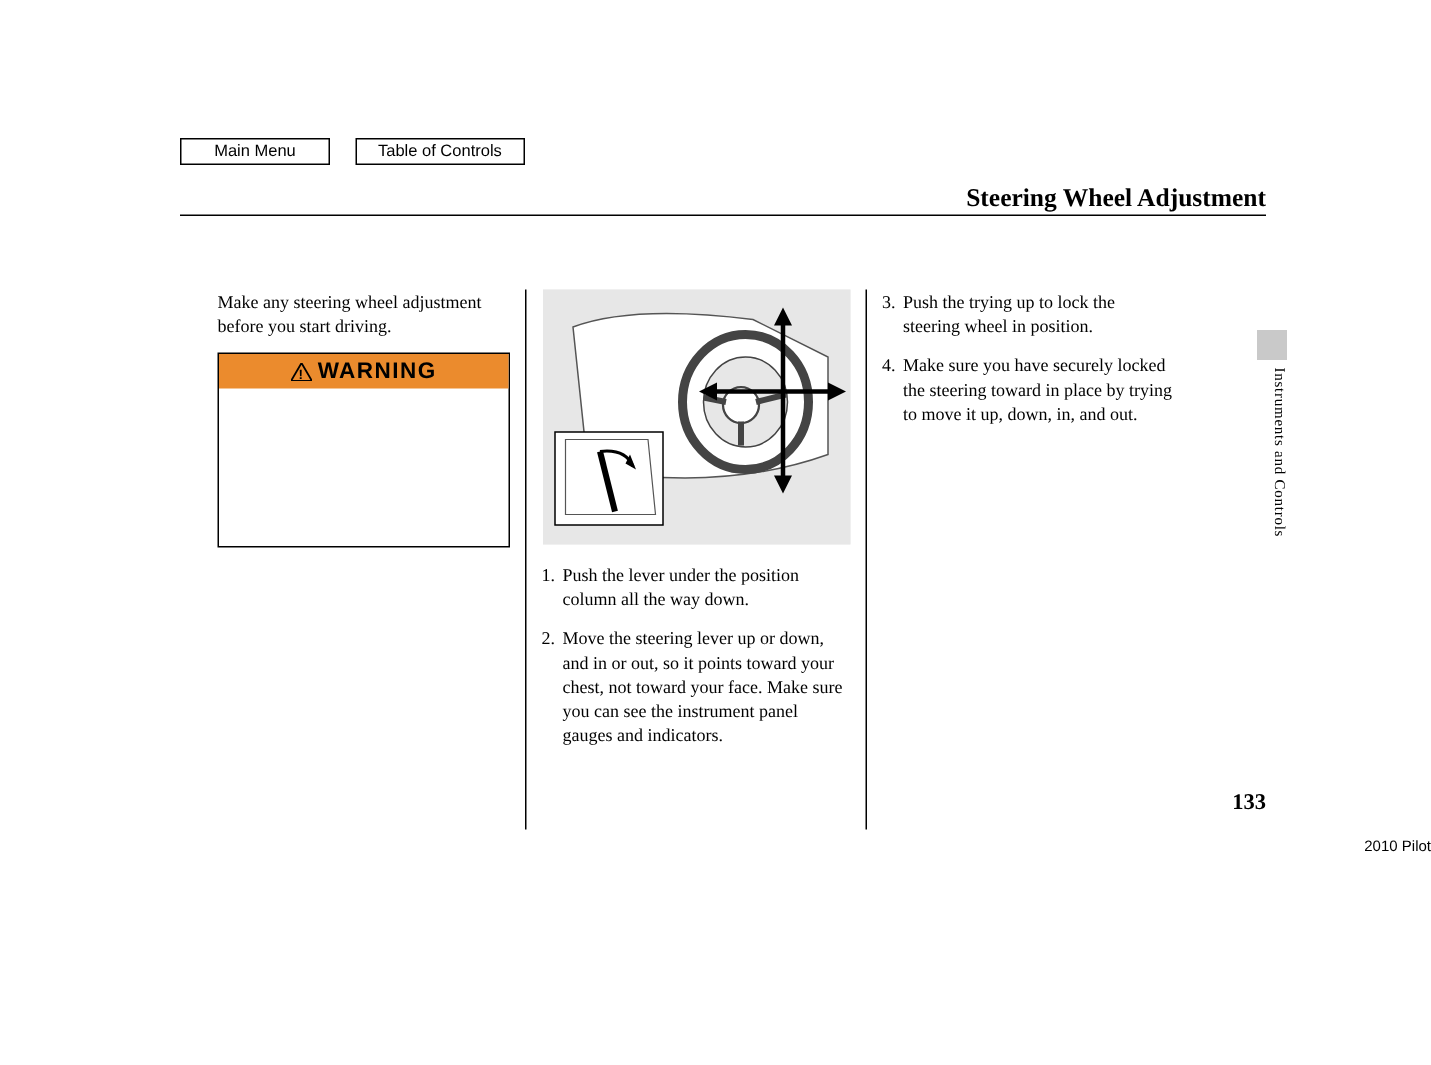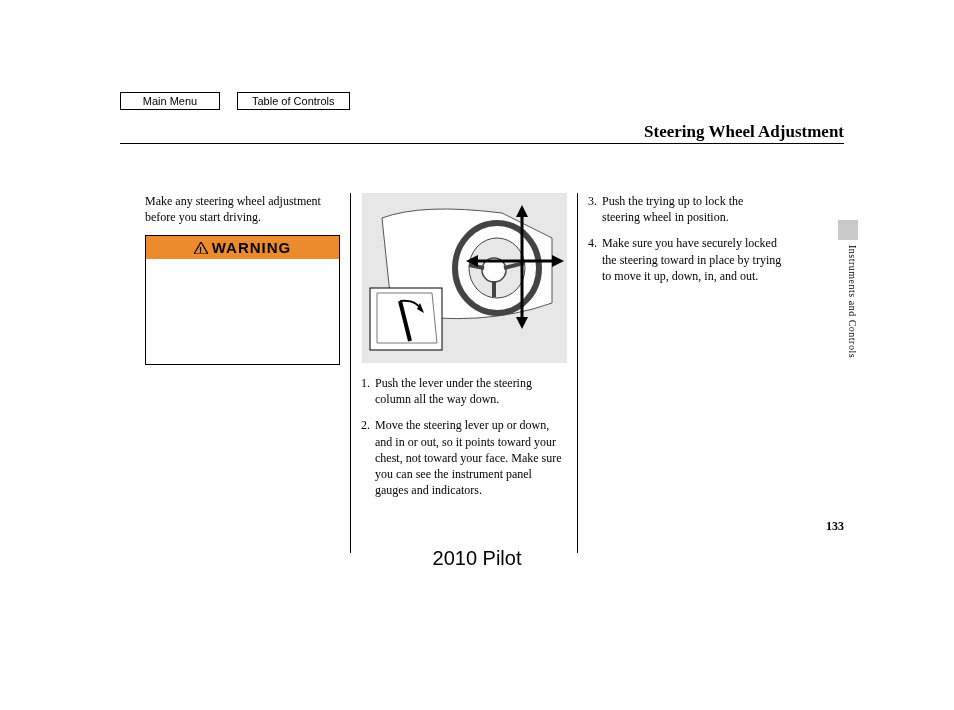--- a/index.html
+++ b/index.html
@@ -27,22 +27,22 @@
   .warning-box { border: 1px solid #000; background: #fff; width: 195px; height: 130px; margin-top: 4px; }
   .warning-header { background: #eb8b2d; color: #000; font-family: Arial, Helvetica, sans-serif; font-weight: bold; font-size: 15px; letter-spacing: 1px; text-align: center; padding: 3px 0; display: flex; align-items: center; justify-content: center; gap: 4px; }
   .warn-tri { display: inline-flex; align-items: center; }
   
   .figure { width: 205px; height: 170px; background: #e7e7e7; margin: 0 auto 12px auto; position: relative; }
   .figure svg { width: 100%; height: 100%; }
   
   .side-tab { position: absolute; top: 220px; right: 96px; width: 20px; height: 20px; background: #c9c9c9; }
   .side-label { position: absolute; top: 245px; right: 96px; font-size: 10px; writing-mode: vertical-rl; letter-spacing: 0.5px; font-family: "Times New Roman", serif; }
   
-  .page-num { position: absolute; bottom: 176px; right: 110px; font-weight: bold; font-size: 12px; }
-  .footer { position: absolute; bottom: 140px; left: 0; right: 0; text-align: center; font-family: Arial, Helvetica, sans-serif; font-size: 20px; }
+  .page-num { position: absolute; bottom: 166px; right: 110px; font-weight: bold; font-size: 15px; }
+  .footer { position: absolute; bottom: 140px; left: 0; right: 0; text-align: right; font-family: Arial, Helvetica, sans-serif; font-size: 10px; }
 </style>
 </head>
 <body>
 
 <div class="page">
 
   <div class="nav-buttons">
     <button class="nav-btn">Main Menu</button>
     <button class="nav-btn">Table of Controls</button>
   </div>
@@ -92,21 +92,21 @@
 
           <rect x="8" y="95" width="72" height="62" fill="#fff" stroke="#000" stroke-width="1"></rect>
           <path d="M15 100 L70 100 L75 150 L15 150 Z" fill="#fff" stroke="#555" stroke-width="0.8"></path>
           <line x1="38" y1="108" x2="48" y2="148" stroke="#000" stroke-width="4"></line>
           <path d="M38 108 Q55 106 60 118" fill="none" stroke="#000" stroke-width="2"></path>
           <polygon points="62,120 55,116 58,110" fill="#000"></polygon>
         </svg>
       </div>
       <div class="step">
         <span class="num">1.</span>
-        <span class="txt">Push the lever under the steering column all the way down.</span>
+        <span class="txt">Push the lever under the position column all the way down.</span>
       </div>
       <div class="step">
         <span class="num">2.</span>
         <span class="txt">Move the steering lever up or down, and in or out, so it points toward your chest, not toward your face. Make sure you can see the instrument panel gauges and indicators.</span>
       </div>
     </div>
 
     <div class="col col3">
       <div class="step">
         <span class="num">3.</span>

